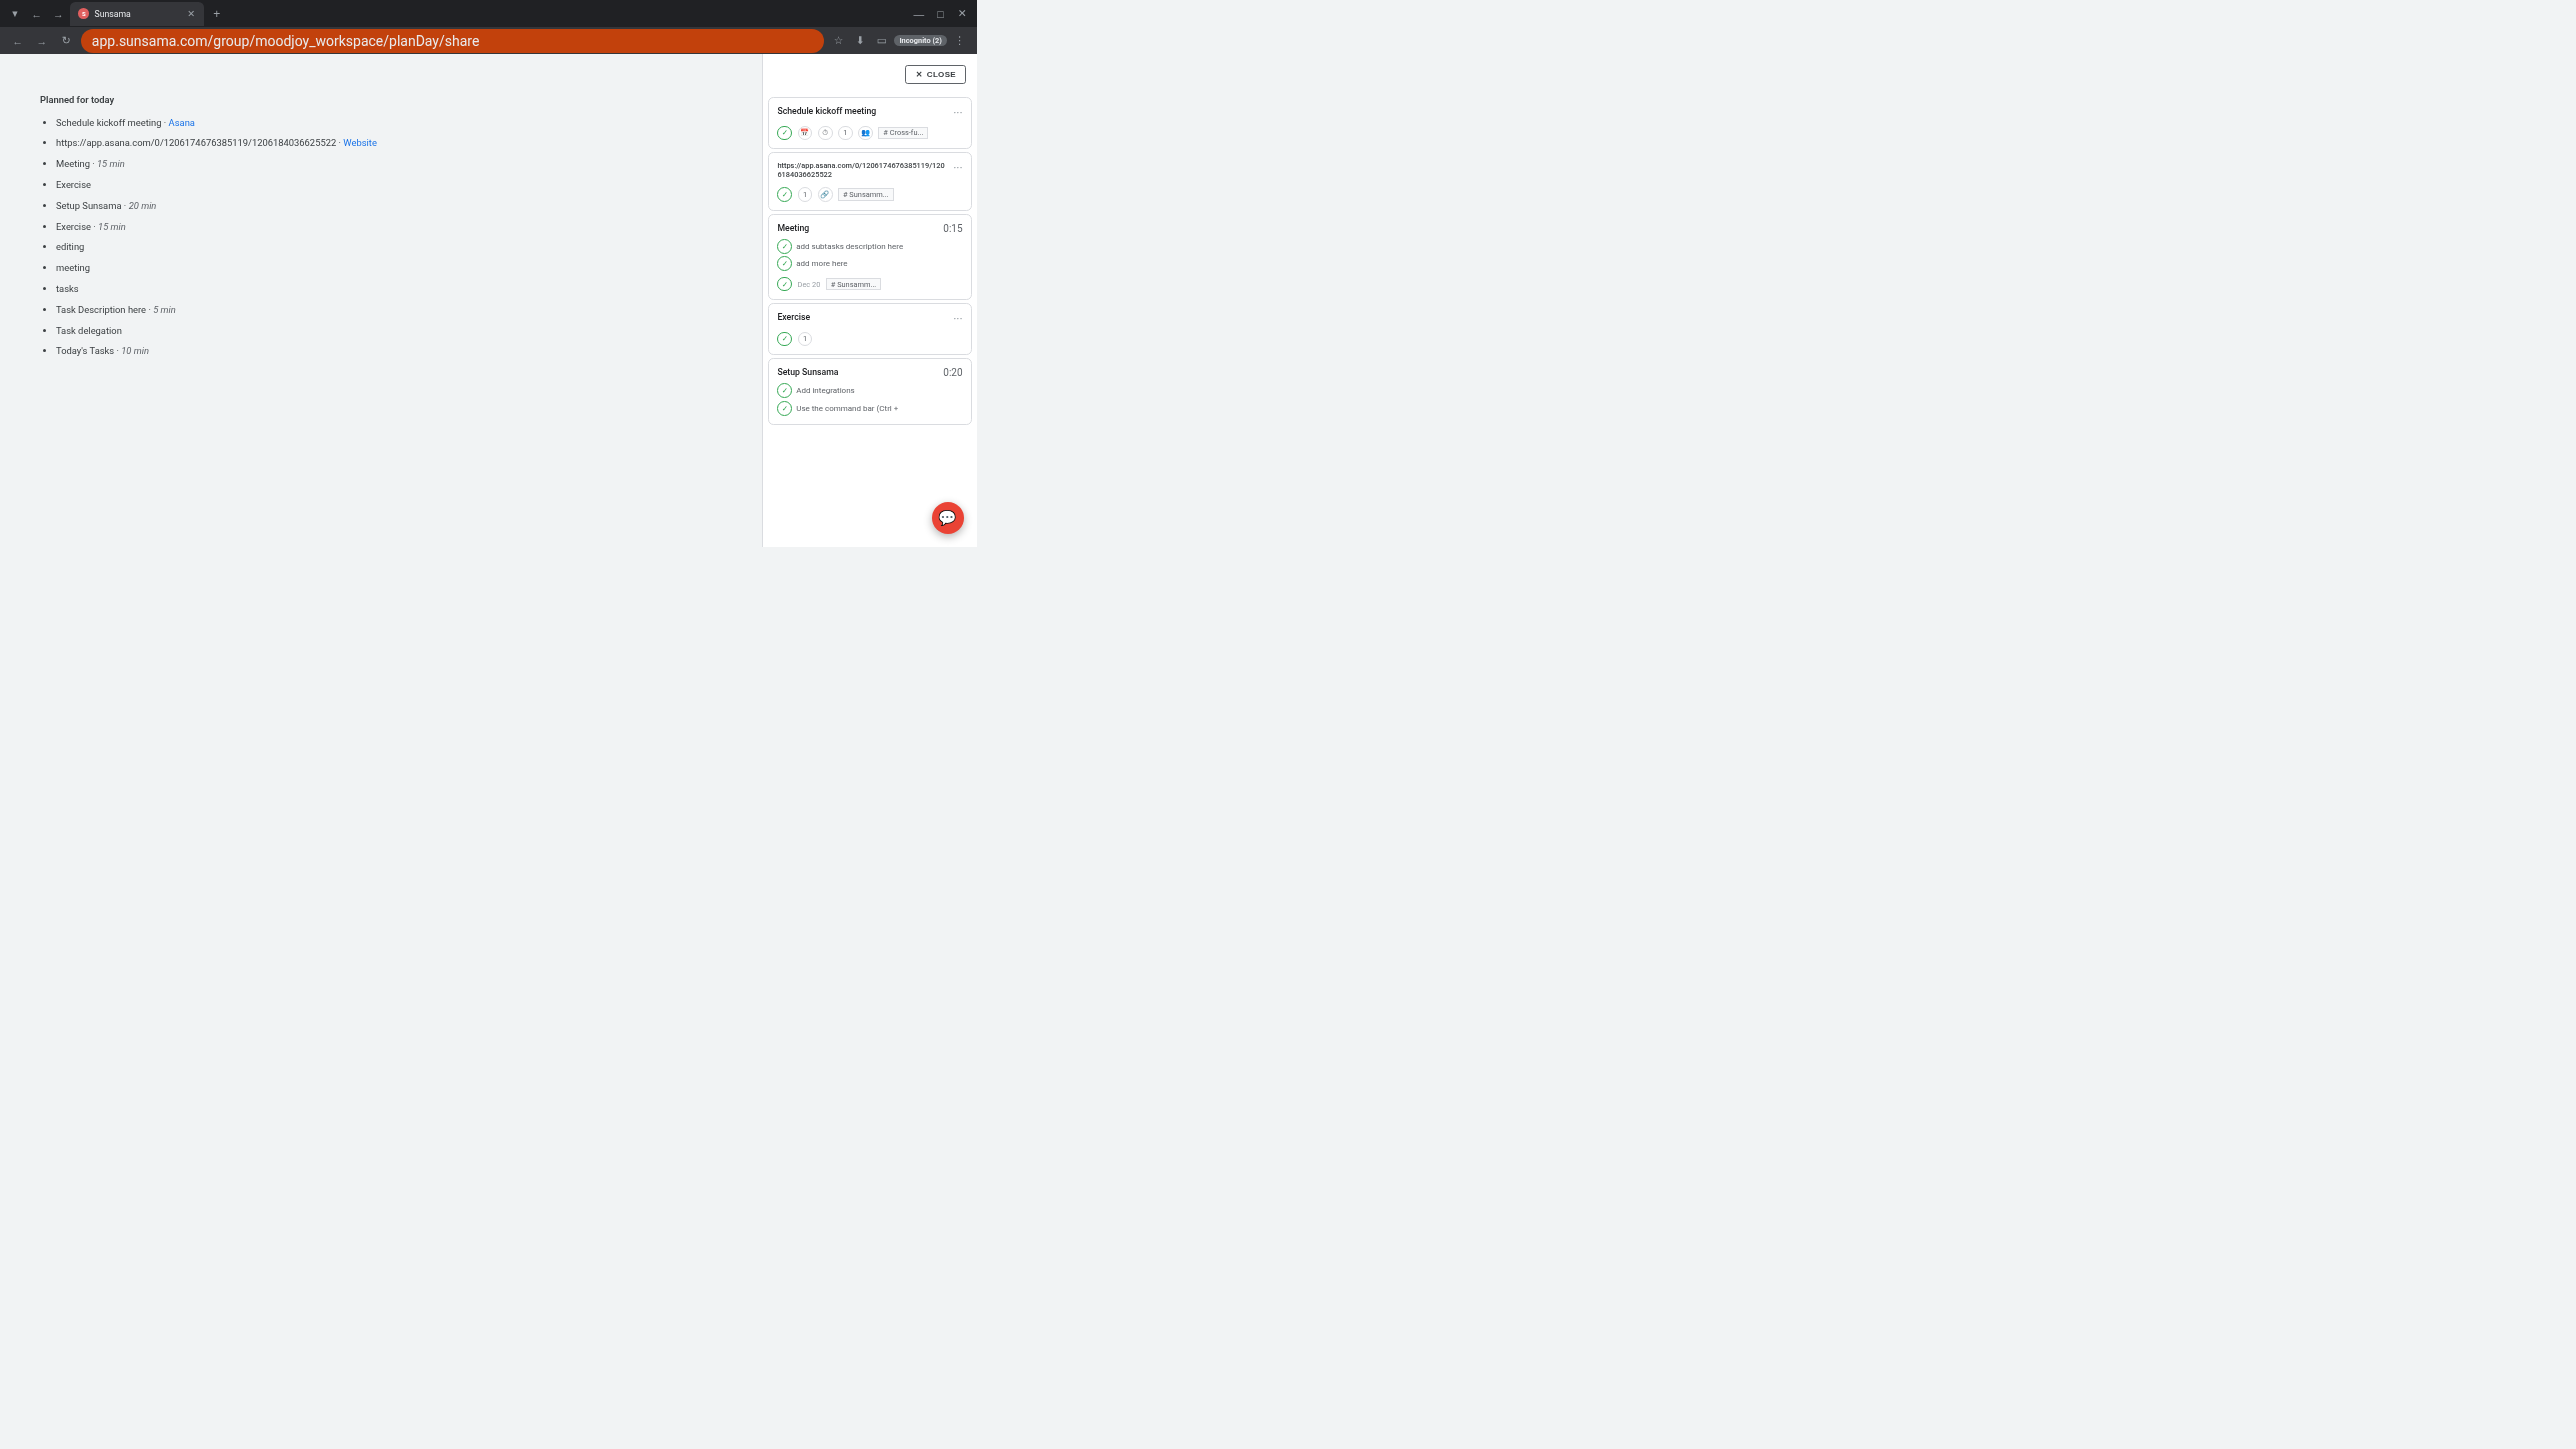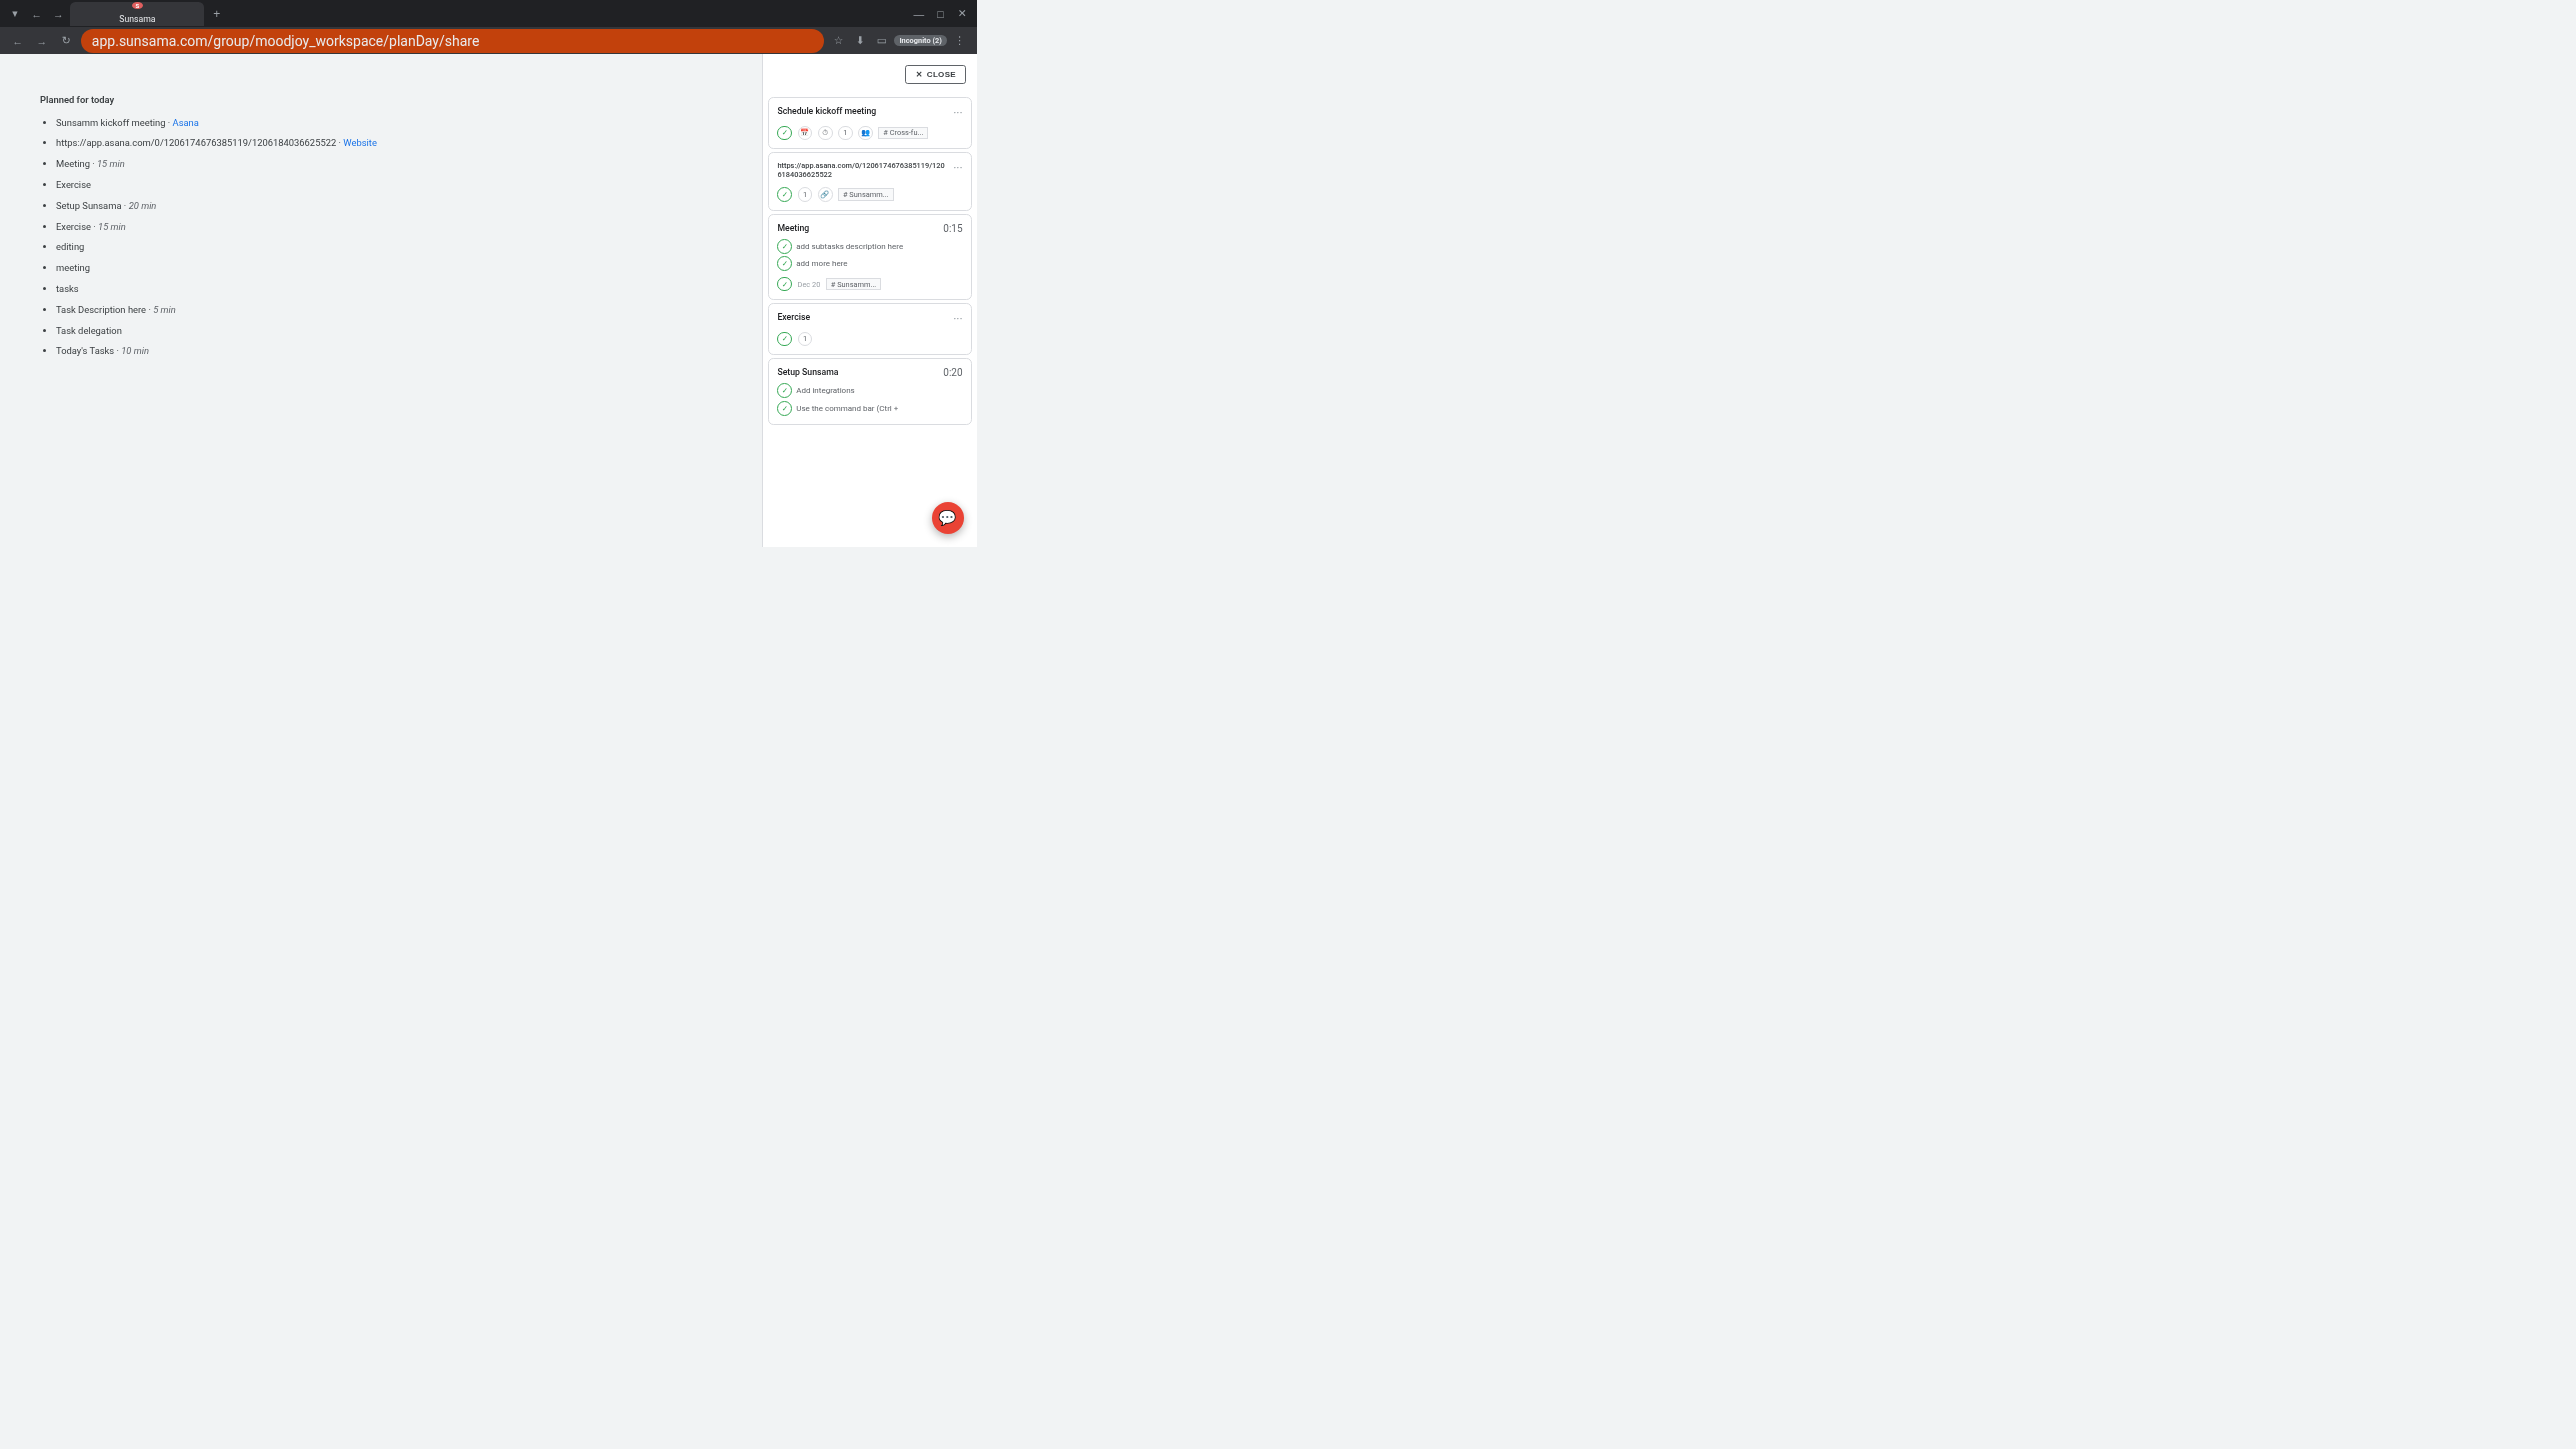--- a/index.html
+++ b/index.html
@@ -40,21 +40,20 @@
     }
     .tab-active {
       background: #35363a;
       border-radius: 5.4px 5.4px 0 0;
       padding: 0 8px;
       height: 24px;
       display: flex;
       align-items: center;
       gap: 5.4px;
       min-width: 134px;
-      flex-direction: column;
     }
     .tab-favicon {
       width: 10.7px; height: 10.7px;
       background: #e05f5f;
       border-radius: 50%;
       display: flex; align-items: center; justify-content: center;
       color: white; font-size: 6px; font-weight: bold;
     }
     .tab-title-text {
       color: #e8eaed;
@@ -363,21 +362,21 @@
     <button class="addr-icon-btn">⋮</button>
   </div>
 </div>
 
 <div class="main-layout">
 
   <div class="content-area">
     <p class="section-label">Planned for today</p>
     <ul class="task-list">
       <li>
-        <span>Sunsamm kickoff meeting · </span>
+        <span>Schedule kickoff meeting · </span>
         <a class="task-link" href="#">Asana</a>
       </li>
       <li>
         <span>https://app.asana.com/0/1206174676385119/1206184036625522 · </span>
         <a class="task-link" href="#">Website</a>
       </li>
       <li>
         <span>Meeting · </span><span class="task-duration">15 min</span>
       </li>
       <li>

